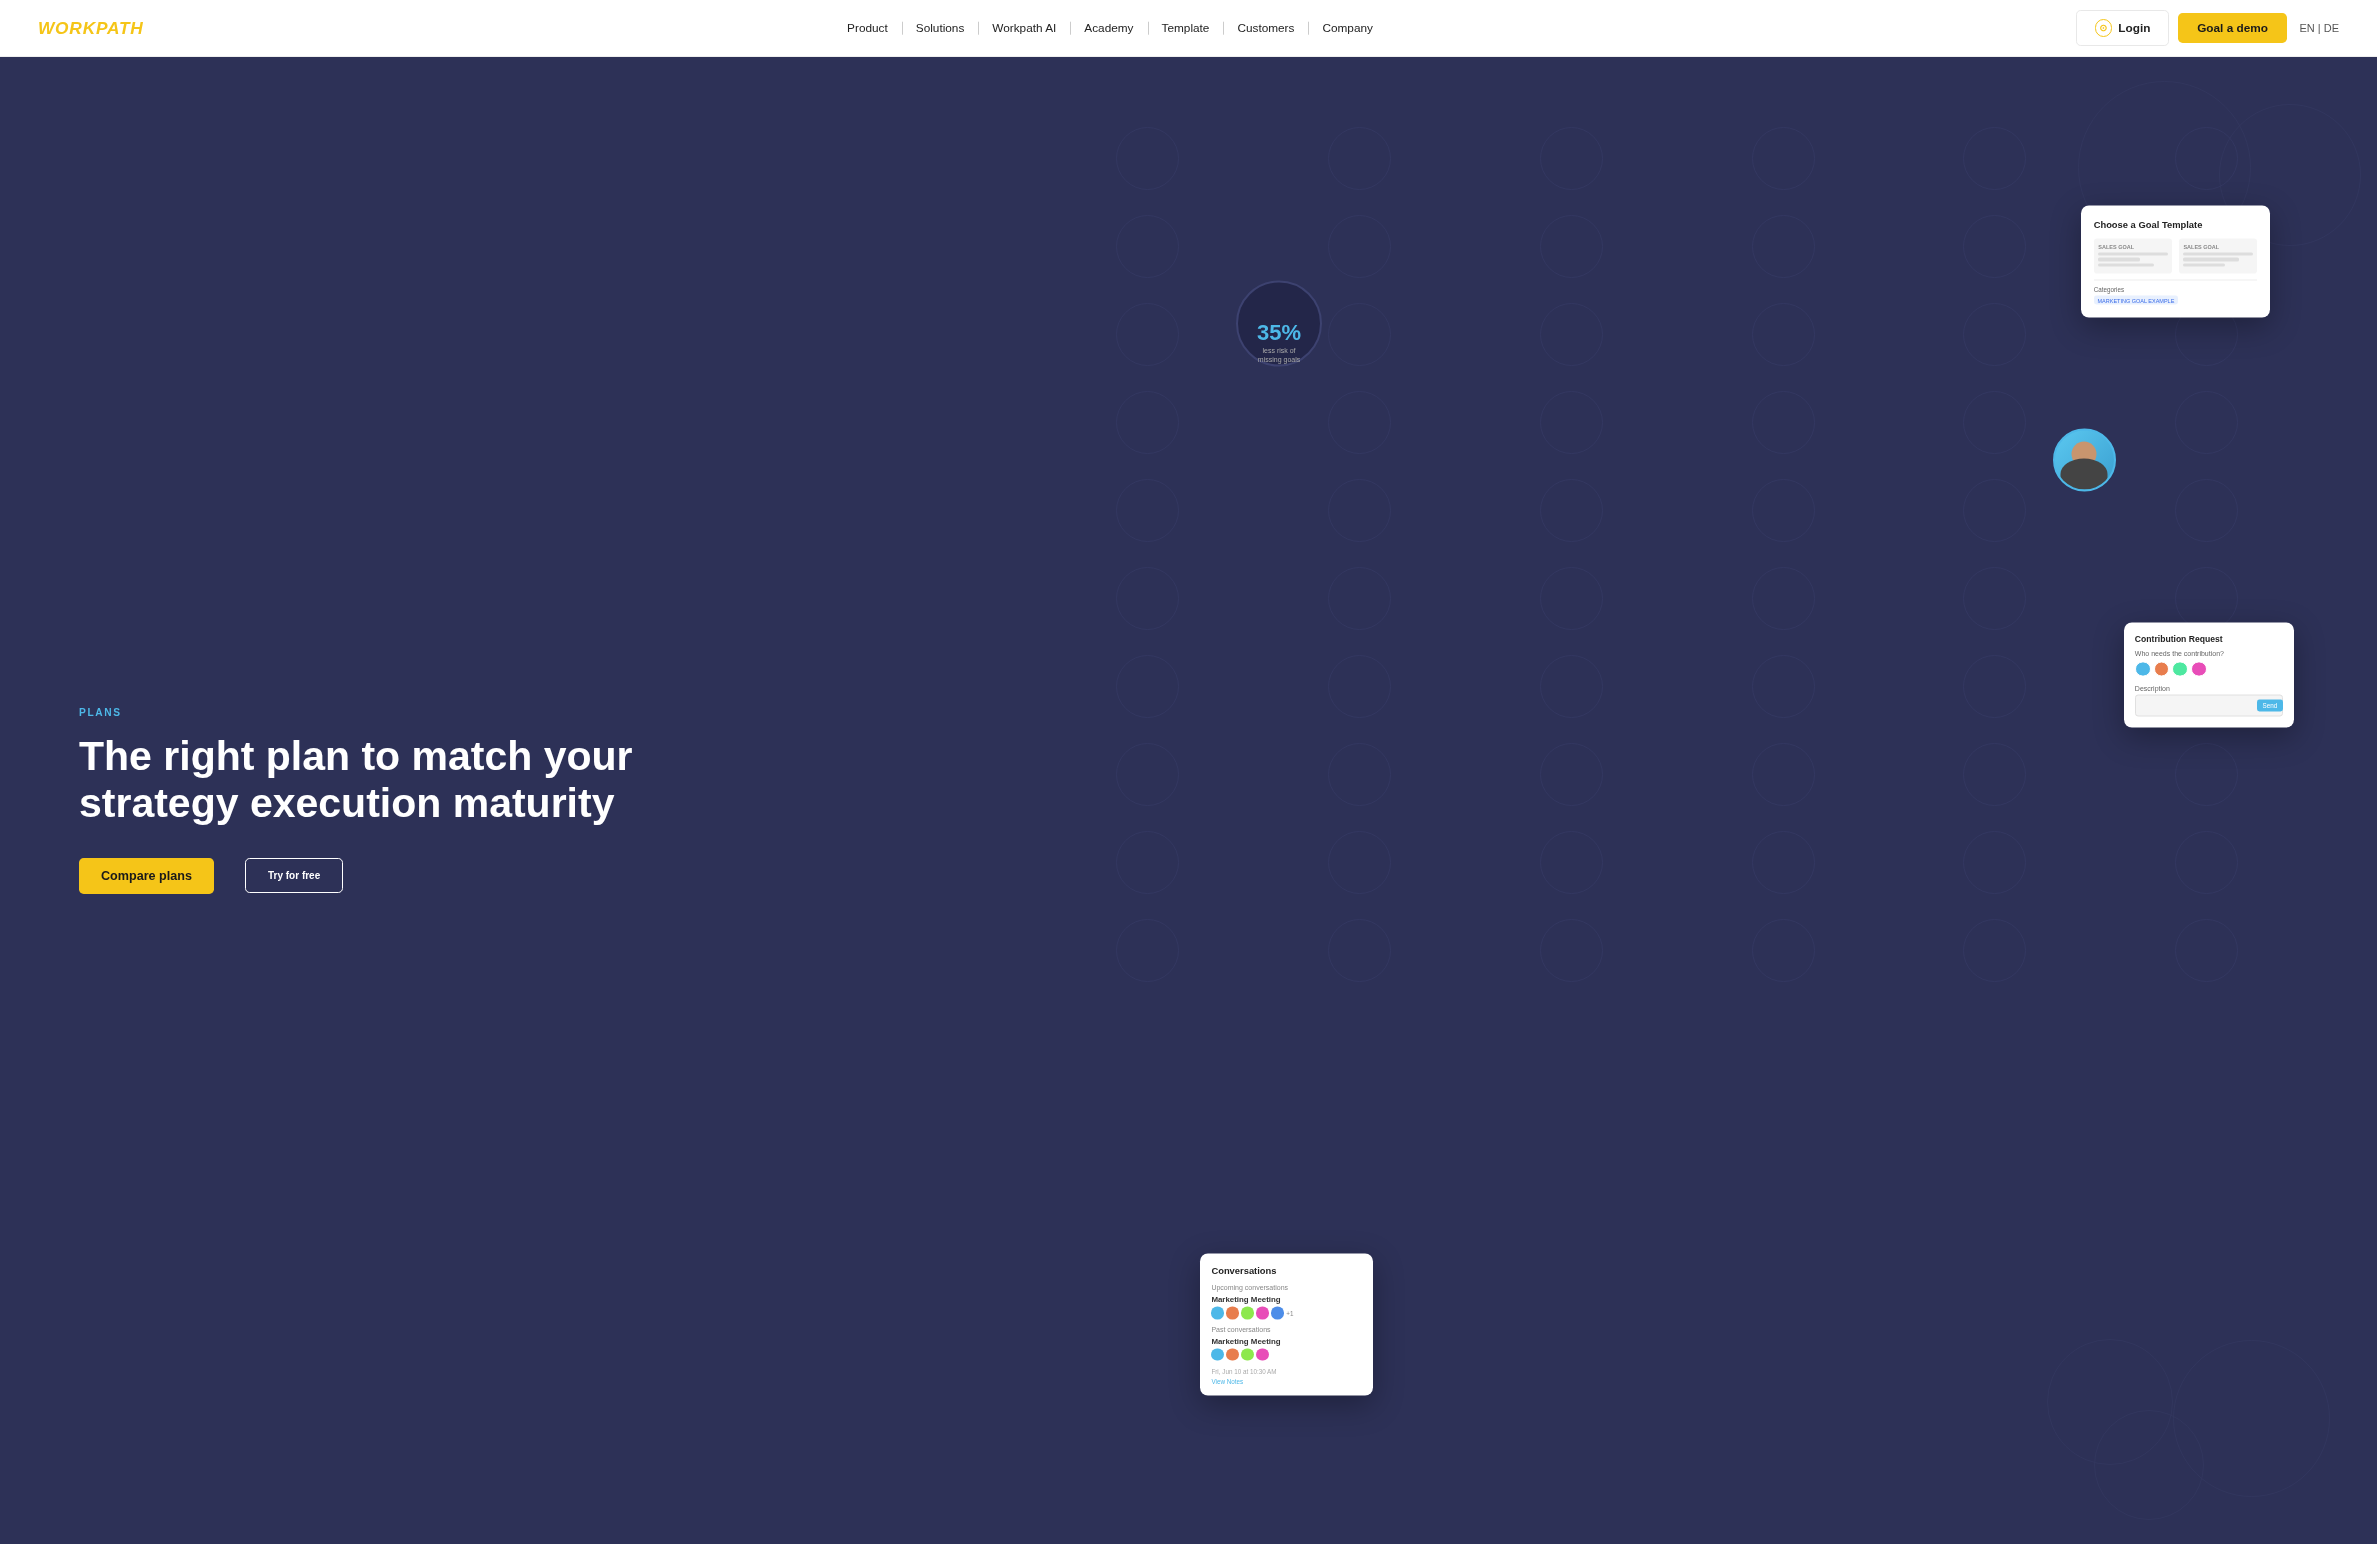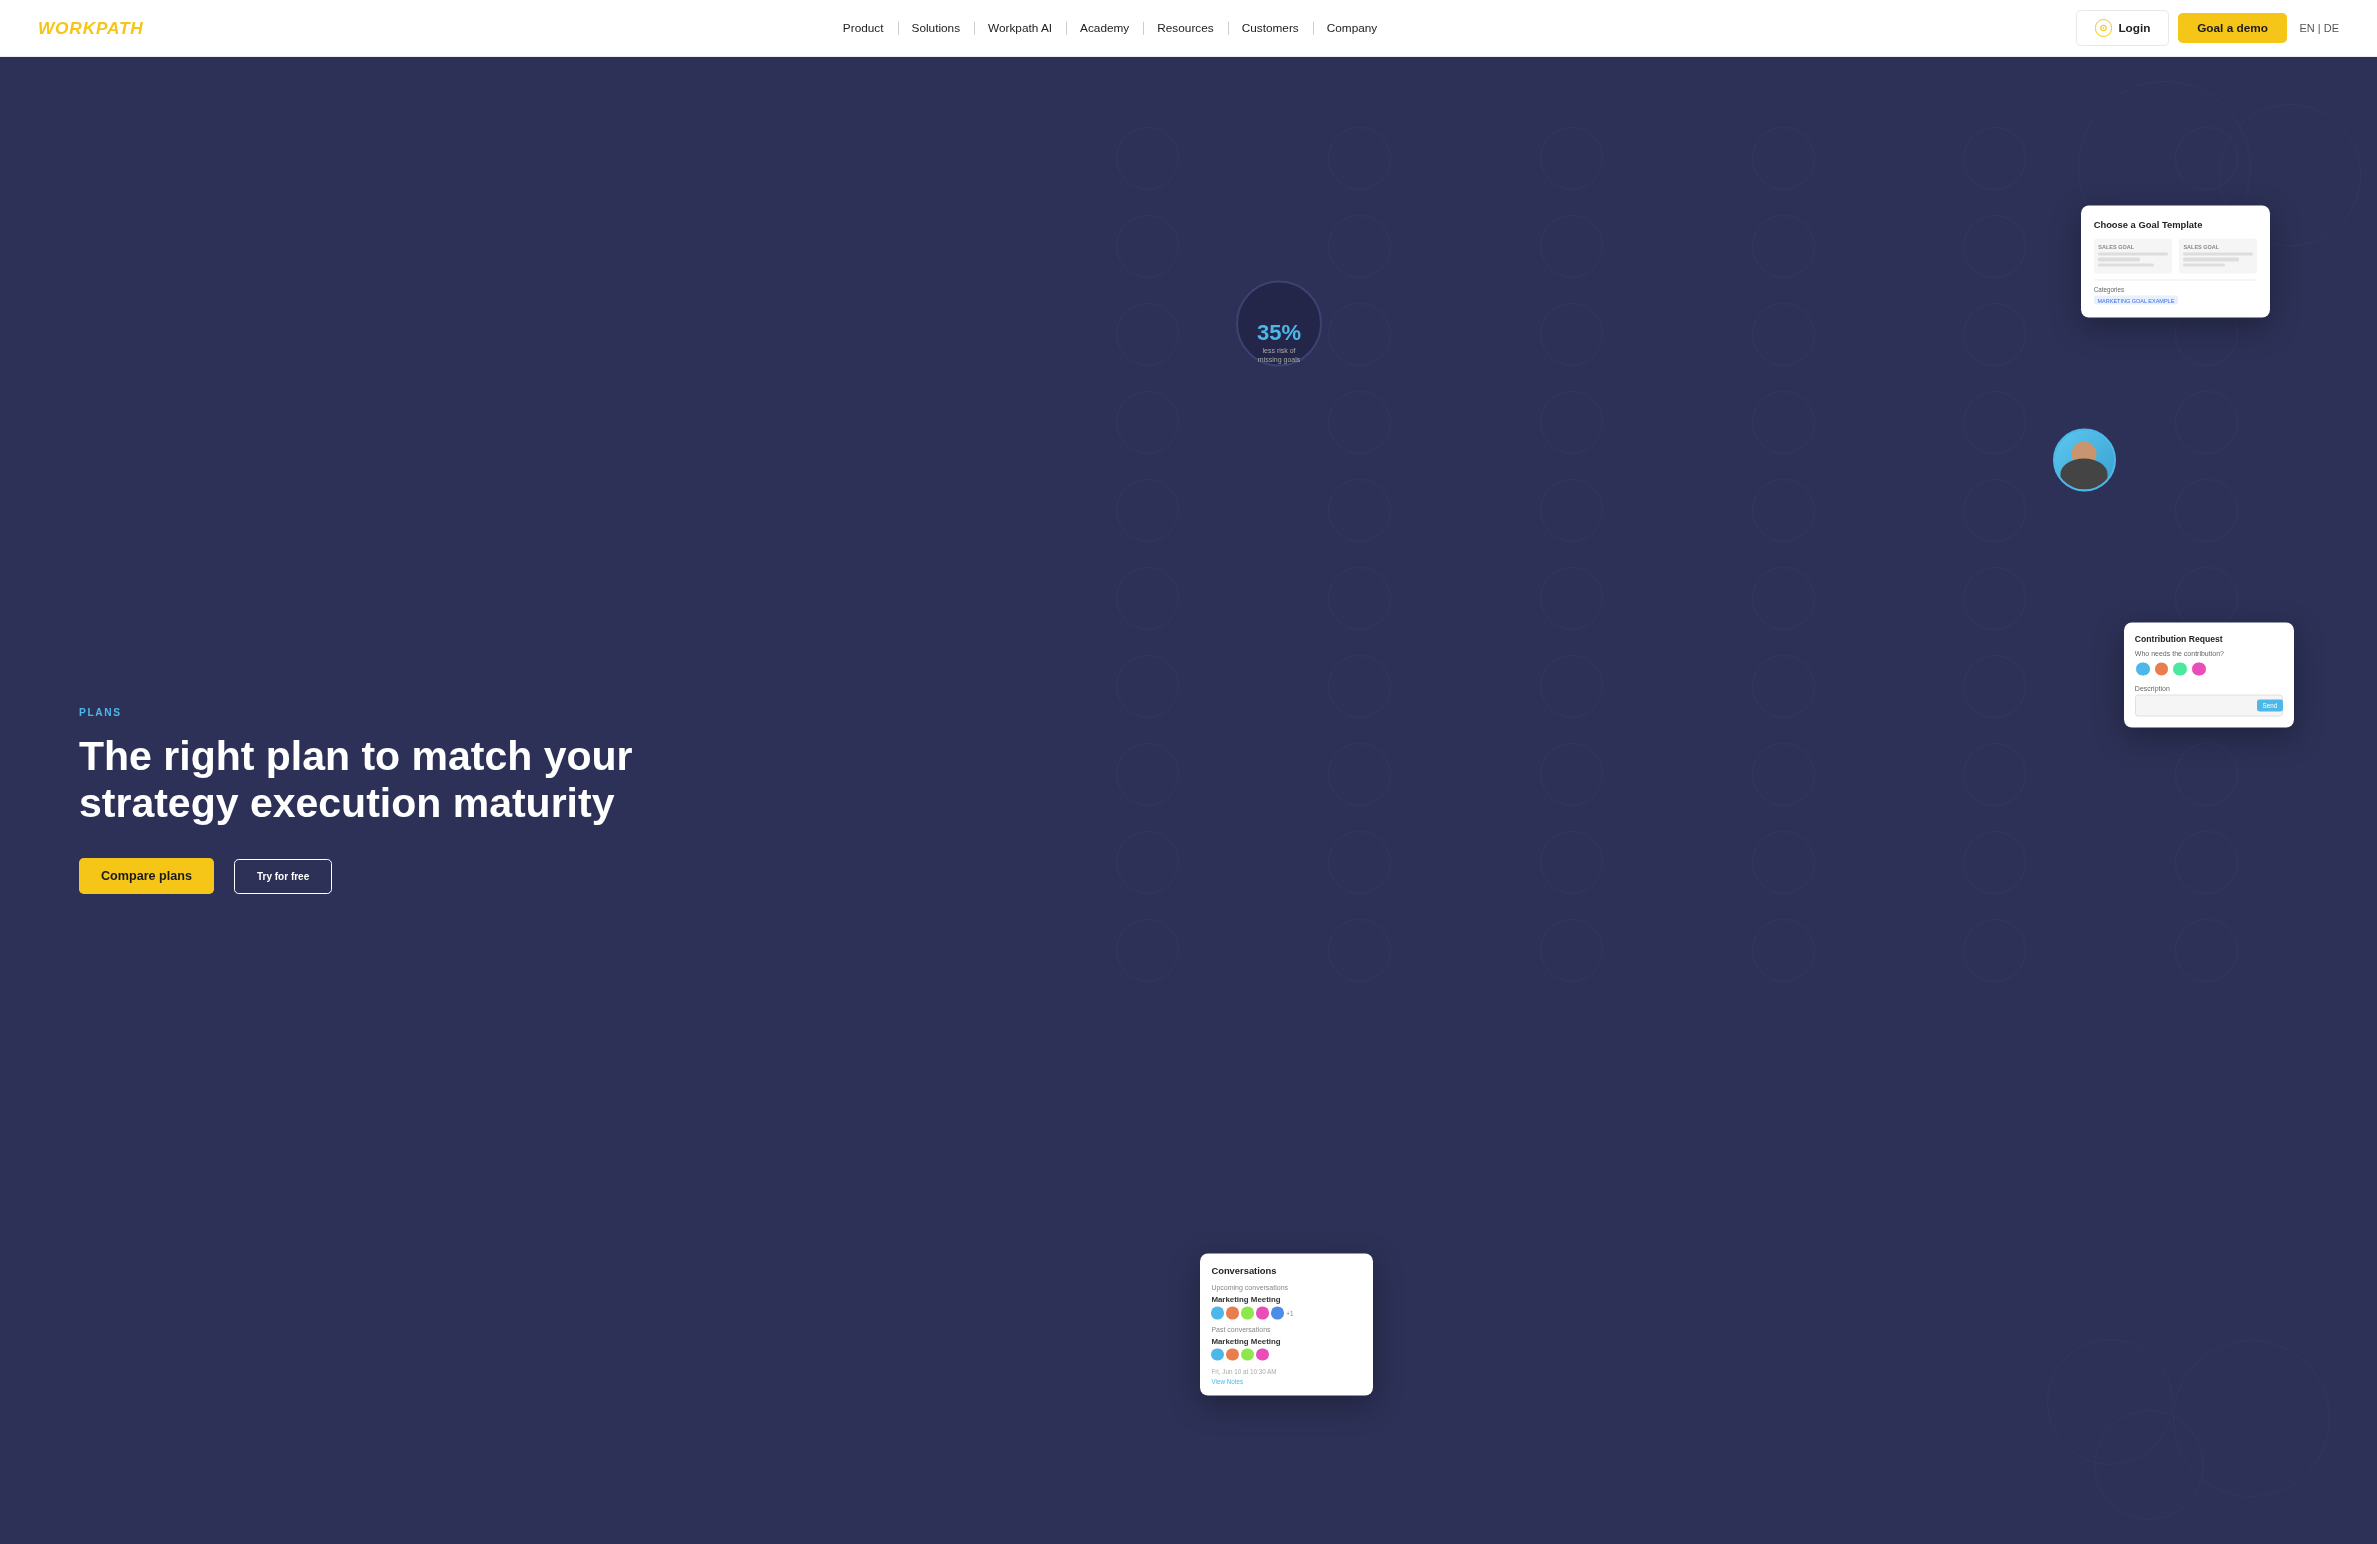--- a/index.html
+++ b/index.html
@@ -152,22 +152,22 @@
     }
     .hero-title {
       font-size: 41px;
       font-weight: 800;
       color: #fff;
       line-height: 1.15;
       margin-bottom: 31px;
     }
     .hero-buttons {
       display: flex;
-      gap: 20px;
-      align-items: flex-end;
+      gap: 31px;
+      align-items: flex-start;
     }
     .btn-compare {
       padding: 11px 22px;
       background: #f5c518;
       border: none;
       border-radius: 4.7px;
       font-size: 12.6px;
       font-weight: 700;
       color: #1a1a1a;
       cursor: pointer;
@@ -476,21 +476,21 @@
     <li>
         <a>Solutions</a>
       </li>
     <li>
         <a>Workpath AI</a>
       </li>
     <li>
         <a>Academy</a>
       </li>
     <li>
-        <a>Resources</a>
+        <a>Template</a>
       </li>
     <li>
         <a>Customers</a>
       </li>
     <li>
         <a>Company</a>
       </li>
   </ul>
 
   <div class="nav-right">

